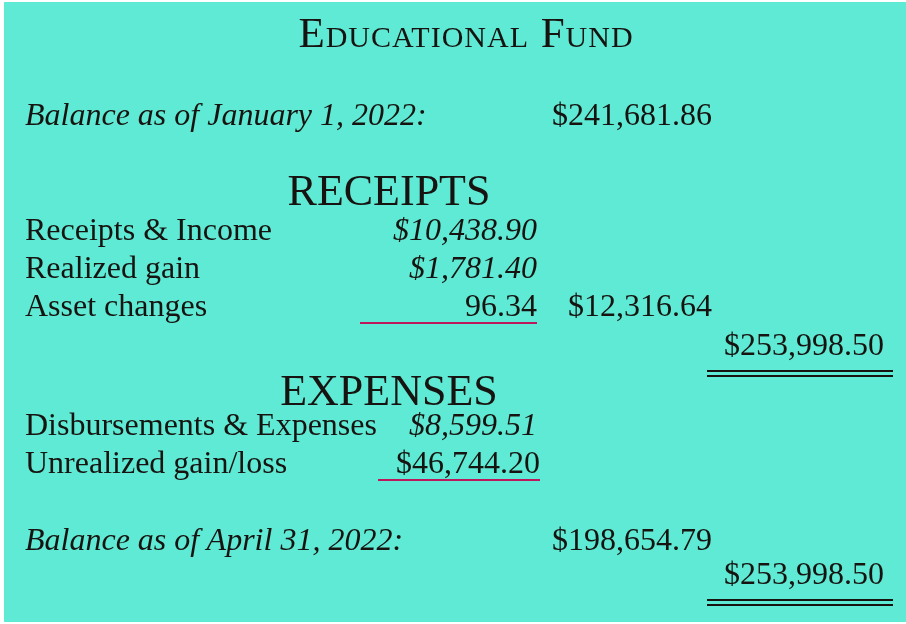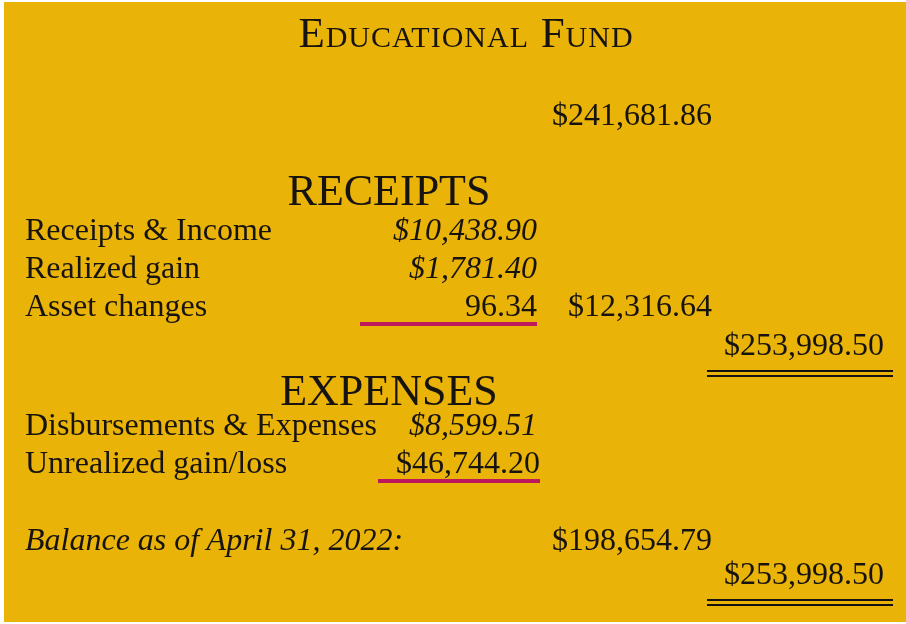--- a/index.html
+++ b/index.html
@@ -2,21 +2,21 @@
 <html><head>
 <meta charset="utf-8">
 <style>
   html, body { margin: 0; padding: 0; }
   body { background: #ffffff; font-family: "Liberation Serif", serif; }
 
   .page {
     position: relative;
     width: 906px;
     height: 624px;
-    background: #eab308;
+    background: #5eead4;
     color: #171310;
     overflow: hidden;
     box-shadow: inset 4px 0 0 #ffffff, inset 0 2px 0 #ffffff, inset 0 -2px 0 #ffffff;
   }
 
   .abs { position: absolute; white-space: nowrap; }
 
   .title {
     top: 8px; left: 0; width: 906px;
     padding-left: 26px; box-sizing: border-box;
@@ -40,37 +40,38 @@
   
   .col-b { right: 369px; text-align: right; font-style: italic; }
   .col-c { right: 194px; text-align: right; }
   .col-d { right: 22px;  text-align: right; margin-left: 10px; }
 
   
   .u-box {
     height: 34px; line-height: 34px;
     font-size: 32px;
     text-align: right;
-    border-bottom: 4px solid #be185d;
+    border-bottom: 2px solid #be185d;
   }
 
   
   .dbl-rule {
     left: 707px; width: 186px; height: 3px;
     border-top: 2px solid #171310;
     border-bottom: 2px solid #171310;
   }
 </style>
 </head>
 <body>
 
 <div class="page">
 
   <div class="abs title">Educational Fund</div>
 
+  <div class="abs body-text italic lbl" style="top:95px">Balance as of January 1, 2022:</div>
   <div class="abs body-text col-c" style="top:95px">$241,681.86</div>
 
   <div class="abs section-heading" style="top:169px">RECEIPTS</div>
 
   <div class="abs body-text lbl" style="top:210px">Receipts &amp; Income</div>
   <div class="abs body-text col-b" style="top:210px">$10,438.90</div>
 
   <div class="abs body-text lbl" style="top:248px">Realized gain</div>
   <div class="abs body-text col-b" style="top:248px">$1,781.40</div>
 

